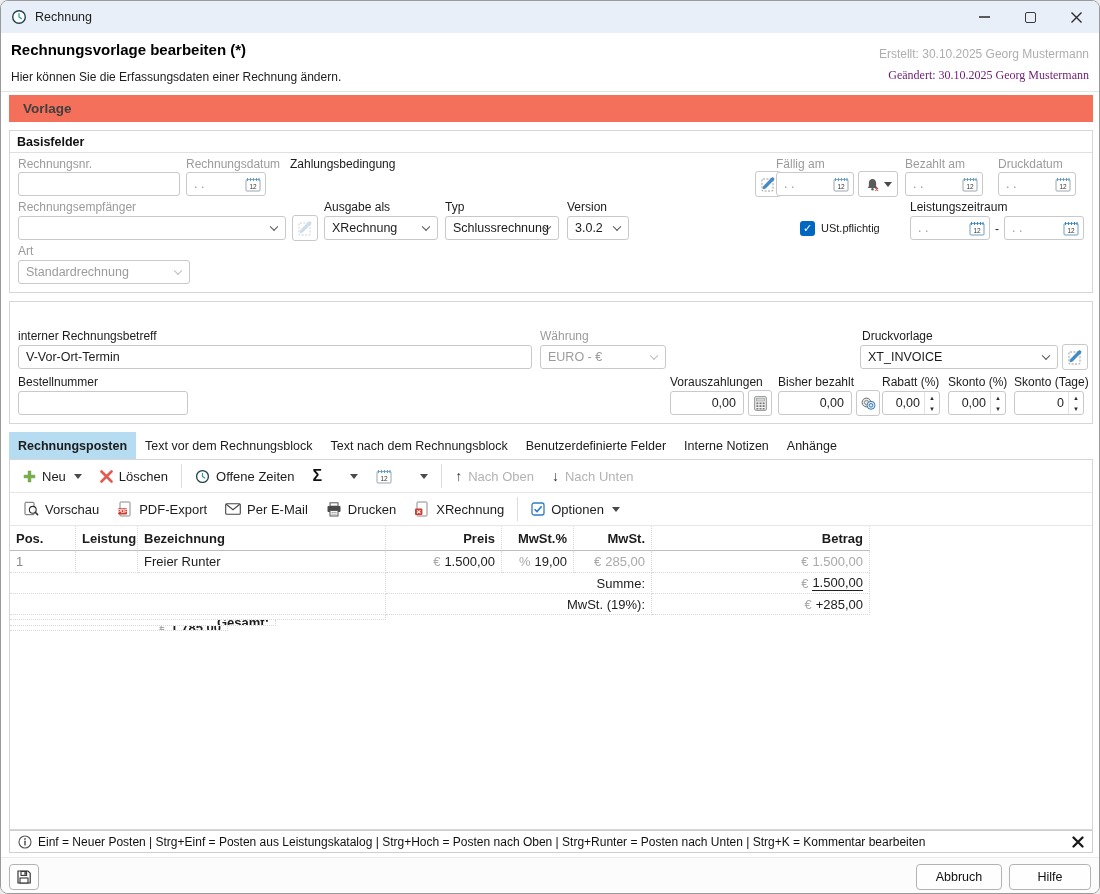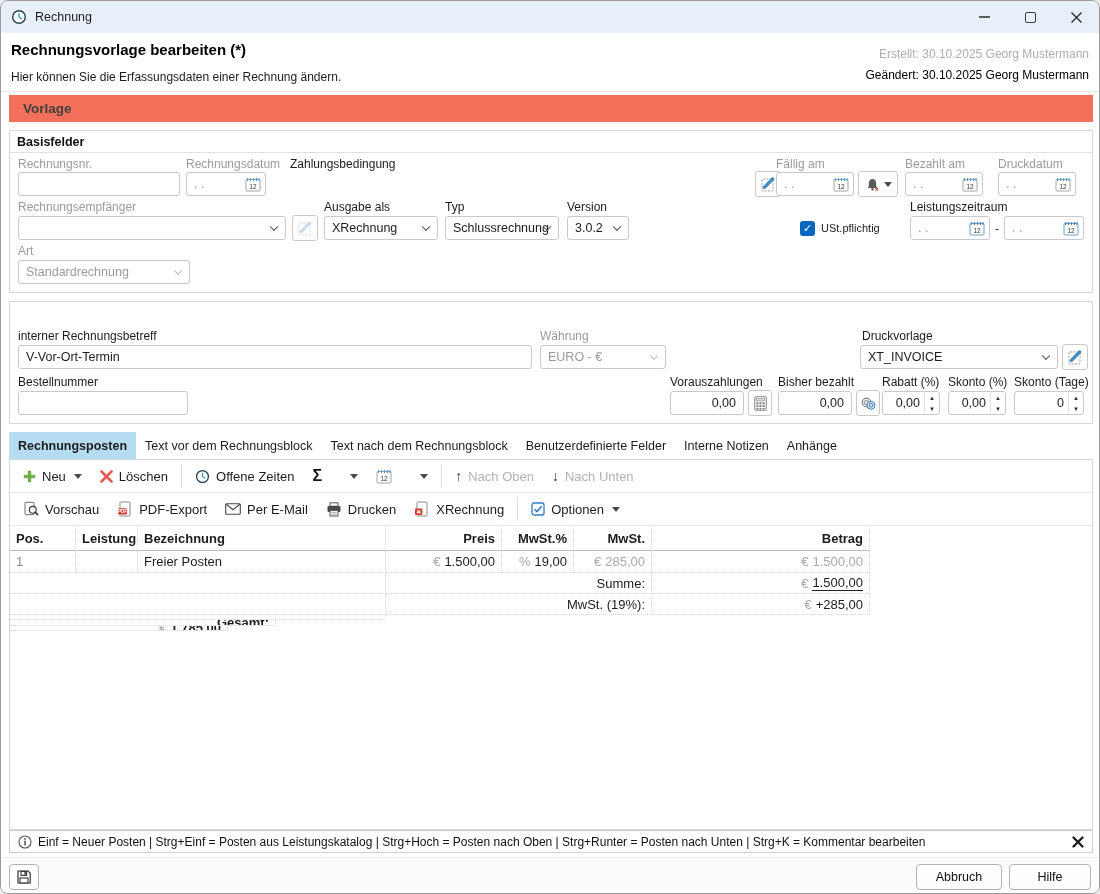--- a/index.html
+++ b/index.html
@@ -13,21 +13,21 @@
   .titlebar .app-title { font-size:12.5px; color:#1c1c1c; margin-left:8px; }
   .win-controls { position:absolute; right:0; top:0; height:32px; display:flex; }
   .win-btn { width:46px; height:32px; display:flex; align-items:center; justify-content:center; }
   .min-glyph { width:11px; height:1.5px; background:#5a5a5a; }
   .max-glyph { width:11px; height:11px; border:1.3px solid #3a3a3a; border-radius:2px; }
 
   
   .hdr-title { position:absolute; left:10px; top:40px; font-size:15px; font-weight:bold; color:#000; }
   .hdr-sub   { position:absolute; left:10px; top:69px; font-size:12px; color:#1c1c1c; }
   .hdr-created  { position:absolute; right:10px; top:46px; font-size:12px; color:#aeaeae; }
-  .hdr-modified { position:absolute; right:10px; top:67px; font-size:12px; color:#000000; }
+  .hdr-modified { position:absolute; right:10px; top:67px; font-size:12px; color:#701a75;font-family:Liberation Serif, serif; }
   .hdr-sep { position:absolute; left:0; right:0; top:90px; border-top:1px solid #e4e4e4; }
 
   
   .vorlage { position:absolute; left:8px; top:94px; width:1084px; height:27px; background:#f4705a;
              display:flex; align-items:center; padding-left:14px; font-size:13.5px; font-weight:bold; color:#404040; }
 
   
   .panel { position:absolute; background:#fff; border:1px solid #d6d6d6; }
   .ptitle { position:absolute; left:0; right:0; top:0; height:22px; border-bottom:1px solid #e0e0e0;
             display:flex; align-items:center; padding:0 7px; font-size:12.5px; font-weight:bold; color:#111; }
@@ -507,21 +507,21 @@
       <div class="tc w-pre num">Preis</div>
       <div class="tc w-mp num">MwSt.%</div>
       <div class="tc w-mw num">MwSt.</div>
       <div class="tc w-bet num">Betrag</div>
       <div class="tc w-fil fill"></div>
     </div>
 
     <div class="trow tdata" style="top:91px; height:22px;">
       <div class="tc w-pos" style="color:#8a8a8a;">1</div>
       <div class="tc w-lei"></div>
-      <div class="tc w-bez">Freier Posten</div>
+      <div class="tc w-bez">Freier Runter</div>
       <div class="tc w-pre num">
           <span class="cur">€</span>
           <span>1.500,00</span>
         </div>
       <div class="tc w-mp num">
           <span class="cur">%</span>
           <span>19,00</span>
         </div>
       <div class="tc w-mw num gy">
           <span class="cur">€</span>

